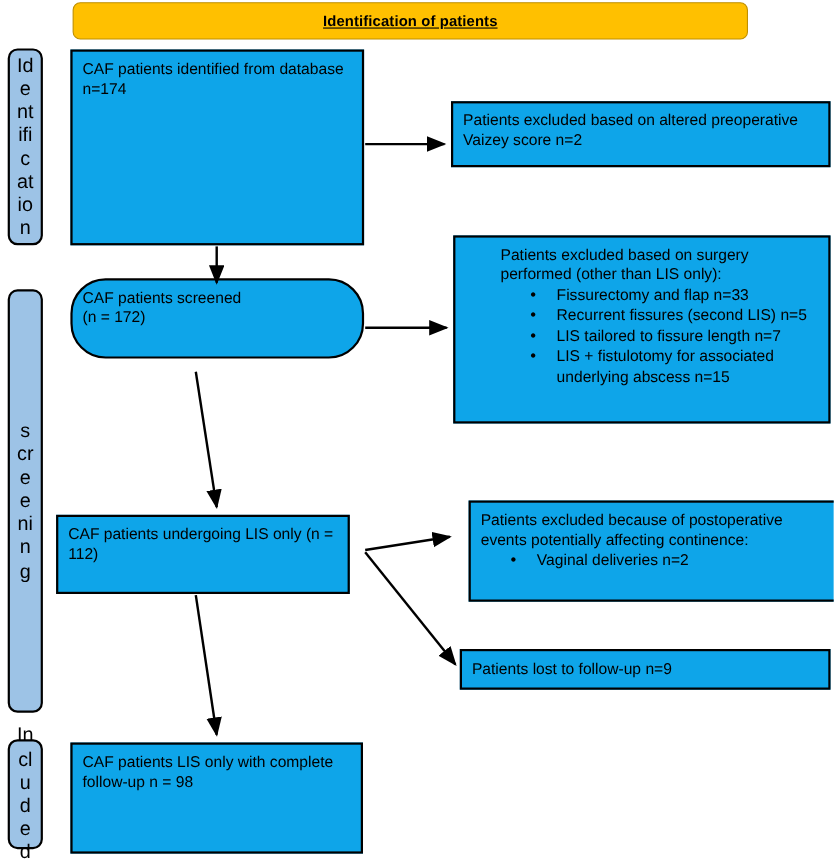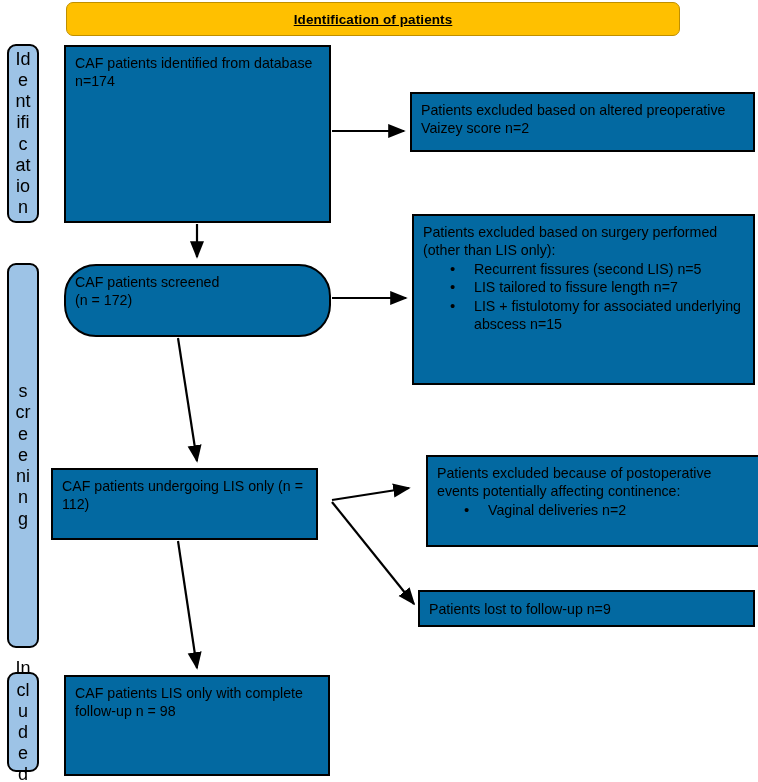--- a/index.html
+++ b/index.html
@@ -52,21 +52,21 @@
     font-weight: normal;
     color: #000000;
     line-height: 1.18;
     text-align: center;
     word-break: break-all;
     width: 17px;
     display: block;
   }
   .nbox {
     position: absolute;
-    background: #0369a1;
+    background: #0ea5e9;
     border: 2px solid #000000;
     box-sizing: border-box;
   }
   .nbox .txt {
     display: block;
     font-size: 14.2px;
     color: #000000;
     line-height: 1.30;
     padding: 7px 8px 0 9px;
     white-space: pre-line;
@@ -116,40 +116,41 @@
     <span>screening</span>
   </div>
   <div class="stage-bar" style="left:7px; top:672px; width:32px; height:100px;">
     <span>Included</span>
   </div>
 
   <div class="nbox" style="left:64px; top:45px; width:267px; height:178px;">
     <span class="txt">CAF patients identified from database n=174</span>
   </div>
 
-  <div class="nbox" style="left:64px; top:264px; width:267px; height:73px;border-radius:32px;">
+  <div class="nbox" style="left:64px; top:253px; width:267px; height:73px;border-radius:32px;">
     <span class="txt">CAF patients screened
 (n = 172)</span>
   </div>
 
   <div class="nbox" style="left:51px; top:468px; width:267px; height:72px;">
     <span class="txt">CAF patients undergoing LIS only (n = 112)</span>
   </div>
 
   <div class="nbox" style="left:64px; top:675px; width:266px; height:101px;">
     <span class="txt">CAF patients LIS only with complete follow-up n = 98</span>
   </div>
 
   <div class="nbox" style="left:410px; top:92px; width:345px; height:60px;">
     <span class="txt">Patients excluded based on altered preoperative Vaizey score n=2</span>
   </div>
 
-  <div class="nbox" style="left:412px; top:214px; width:343px; height:171px;">
+  <div class="nbox" style="left:412px; top:214px; width:343px; height:171px;padding-left:32px;">
     <span class="txt">Patients excluded based on surgery performed (other than LIS only):</span>
     <ul>
+      <li>Fissurectomy and flap n=33</li>
       <li>Recurrent fissures (second LIS) n=5</li>
       <li>LIS tailored to fissure length n=7</li>
       <li>LIS + fistulotomy for associated underlying abscess n=15</li>
     </ul>
   </div>
 
   <div class="nbox" style="left:426px; top:455px; width:340px; height:92px;">
     <span class="txt">Patients excluded because of postoperative events potentially affecting continence:</span>
     <ul>
       <li>Vaginal deliveries n=2</li>

